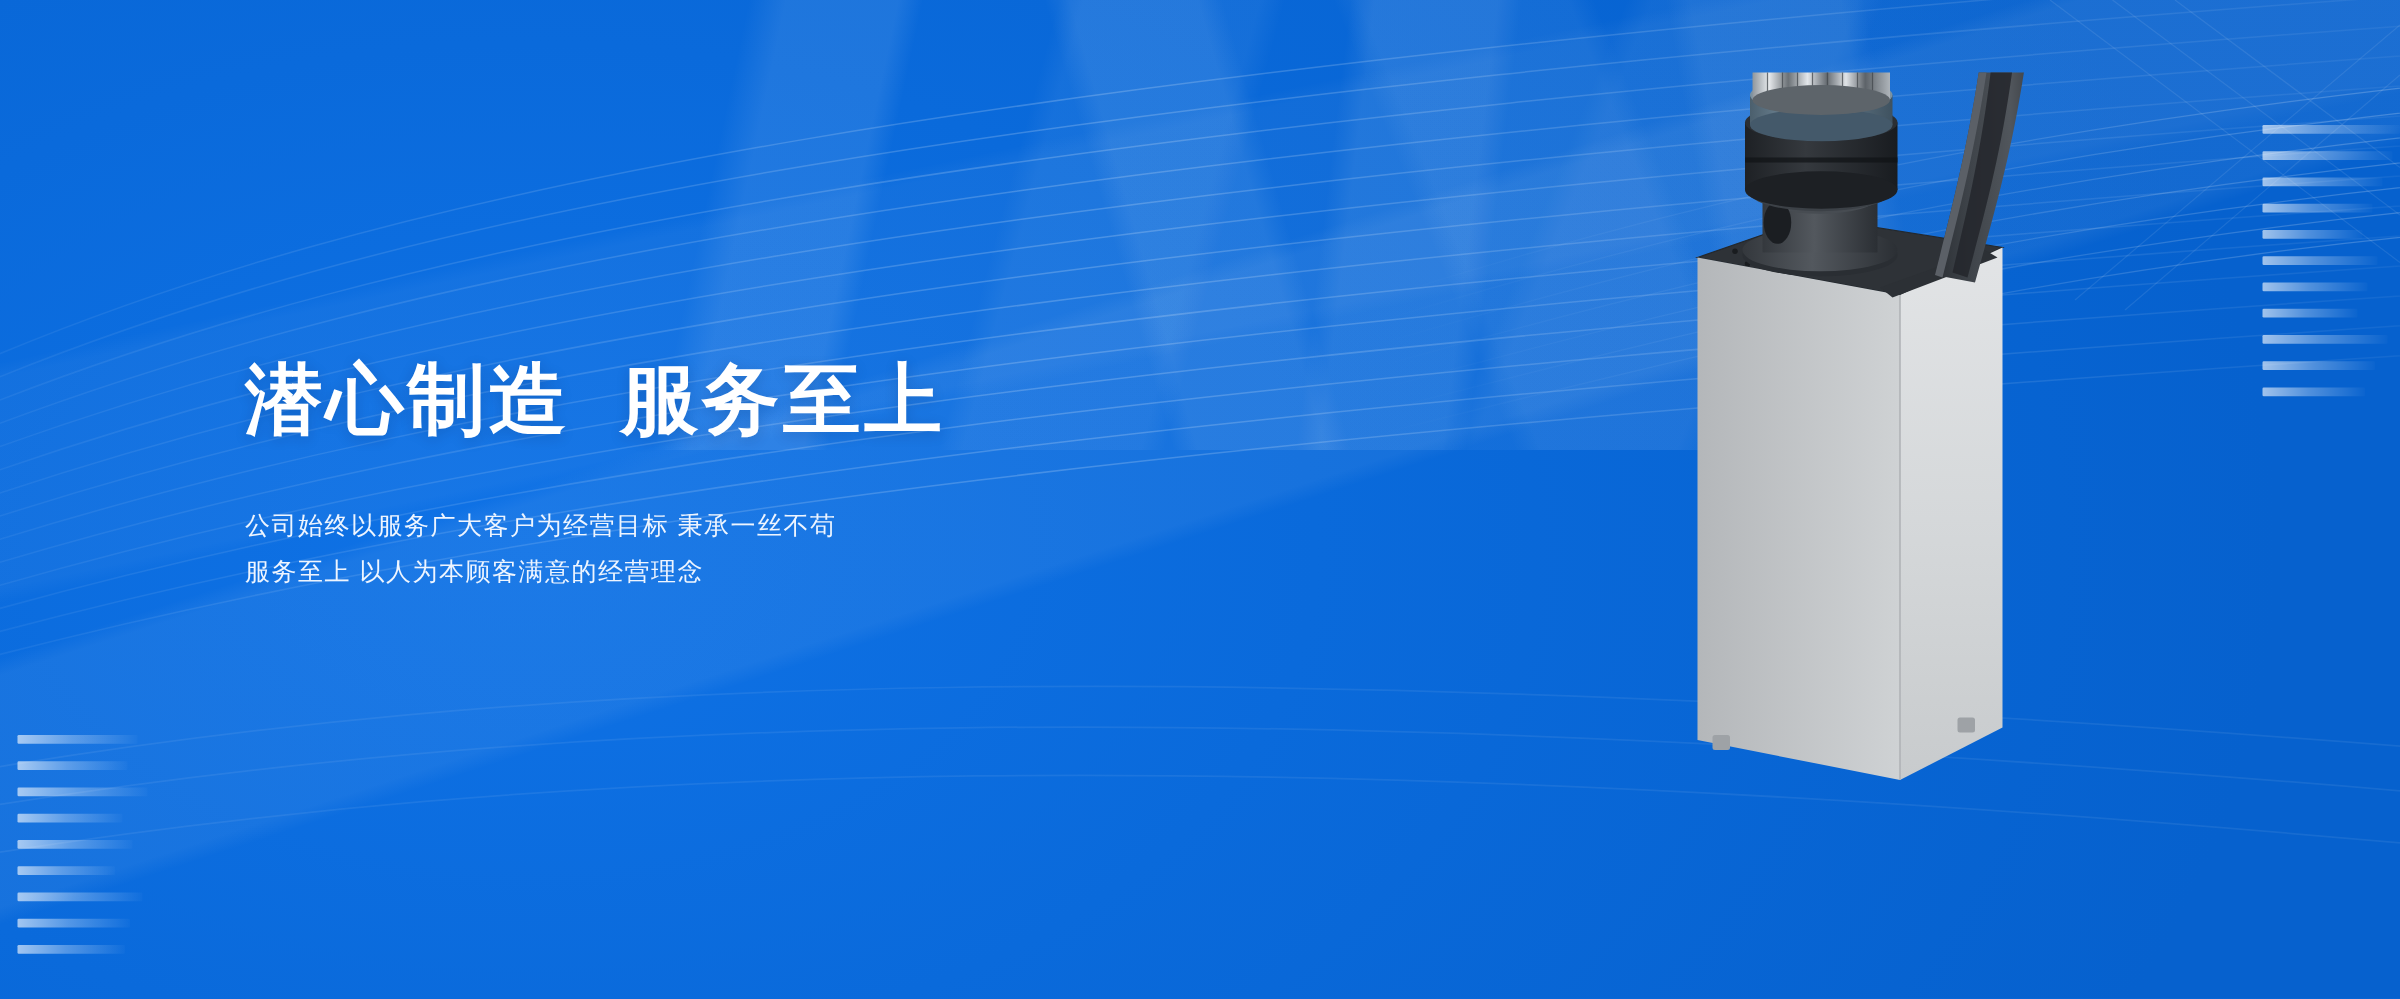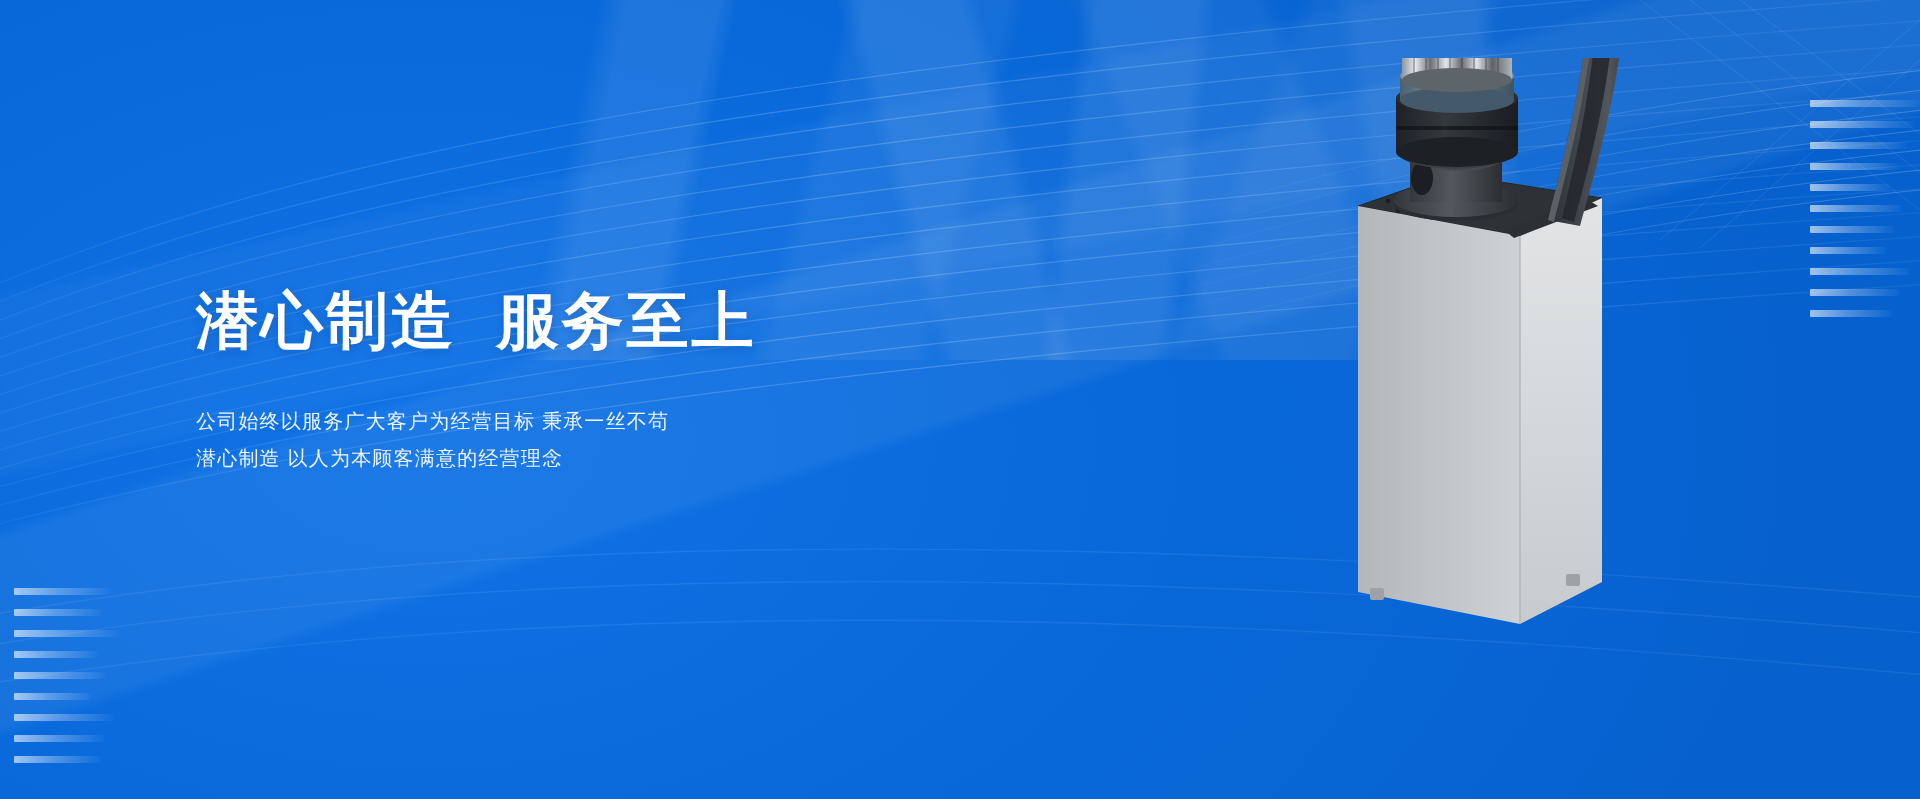--- a/index.html
+++ b/index.html
@@ -195,21 +195,21 @@
     <div class="tick" style="width:78px"></div>
     <div class="tick" style="width:100px"></div>
     <div class="tick" style="width:90px"></div>
     <div class="tick" style="width:86px"></div>
   </div>
 
   <div class="copy">
     <h1 class="headline">潜心制造  服务至上</h1>
     <div class="sub-wrap">
       <p class="sub">公司始终以服务广大客户为经营目标 秉承一丝不苟</p>
-      <p class="sub">潜心制造 以人为本顾客满意的经营理念</p>
+      <p class="sub">服务至上 以人为本顾客满意的经营理念</p>
     </div>
   </div>
 
   <div class="product">
     <svg width="300" height="600" viewBox="0 0 300 600" aria-hidden="true">
       <defs>
         <linearGradient id="gColumn" x1="0" y1="0" x2="1" y2="0">
           <stop offset="0%" stop-color="#7f939f"></stop>
           <stop offset="35%" stop-color="#9fb2bd"></stop>
           <stop offset="100%" stop-color="#5f727e"></stop>

